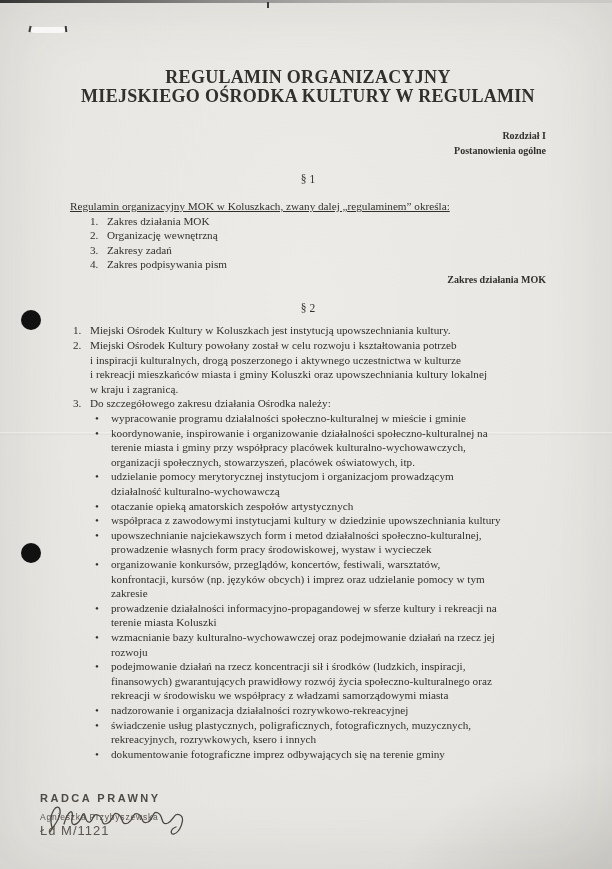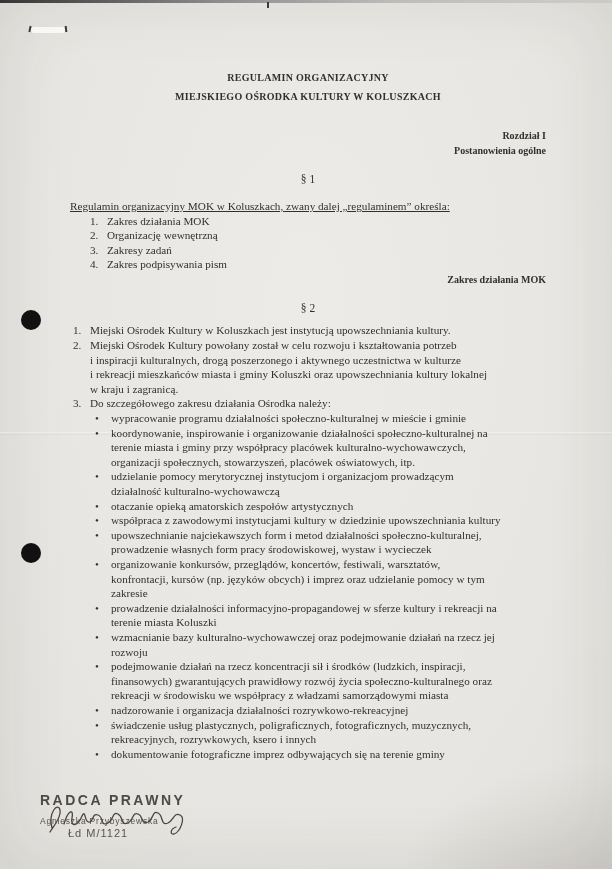--- a/index.html
+++ b/index.html
@@ -23,21 +23,21 @@
     background:linear-gradient(to bottom, rgba(255,255,255,0.45), rgba(90,85,75,0.08));}
   .corner-shade{position:absolute;right:-40px;bottom:-50px;width:260px;height:160px;
     background:radial-gradient(ellipse at 80% 90%, rgba(80,75,65,0.16), rgba(80,75,65,0) 70%);}
   .speck{position:absolute;background:#3a3a3a;}
   .speck.s1{left:29px;top:26px;width:2px;height:6px;transform:rotate(12deg);}
   .speck.s2{left:65px;top:26px;width:2px;height:6px;transform:rotate(-6deg);}
   .speck.s3{left:267px;top:2px;width:2px;height:6px;}
   .scratch{position:absolute;left:31px;top:27px;width:34px;height:6px;background:rgba(255,255,255,0.75);border-radius:3px;}
 
   .doc{position:absolute;inset:0;padding:68px 66px 0 70px;box-sizing:border-box;}
-  .title{font-size:10px;font-weight:bold;line-height:19px;text-align:center;letter-spacing:0.3px;}
+  .title{font-size:18px;font-weight:bold;line-height:19px;text-align:center;letter-spacing:0.3px;}
   .chap{margin-top:23px;text-align:right;font-weight:bold;font-size:10px;line-height:14.5px;}
   .sec-mark{margin-top:15px;text-align:center;font-size:11.5px;}
   .body-txt{font-size:11.2px;line-height:14.6px;}
   .intro{margin-top:14px;text-decoration:underline;}
   .ml{white-space:pre-line;}
 
   .olist{margin:0;}
   .olist .row{display:flex;}
   .olist .num{flex:none;text-align:left;}
   .olist.intro-list{margin-left:20px;}
@@ -46,44 +46,44 @@
   .olist.main-list .num{width:17px;}
   .olist .txt{flex:1;}
 
   .blist{margin-left:22px;}
   .blist .row{display:flex;}
   .blist .bul{flex:none;width:16px;}
   .blist .txt{flex:1;}
 
   .stamp{position:relative;margin-top:31px;margin-left:-30px;width:220px;
     font-family:"Liberation Sans","DejaVu Sans",sans-serif;color:#55514b;}
-  .stamp .role{font-size:14px;font-weight:bold;letter-spacing:2.5px;color:#4e4a44;}
+  .stamp .role{font-size:11px;font-weight:bold;letter-spacing:2.5px;color:#4e4a44;}
   .stamp .name{font-size:8.5px;letter-spacing:0.8px;margin-top:8px;color:#57534d;}
-  .stamp .regno{font-size:11px;letter-spacing:1px;margin-left:28px;margin-top:1px;color:#5a564f;}
+  .stamp .regno{font-size:13px;letter-spacing:1px;margin-top:1px;color:#5a564f;}
   .sig{position:absolute;left:2px;top:6px;}
 </style>
 </head>
 <body>
 
 <div class="page">
   <div class="top-edge"></div>
   <div class="speck s1"></div>
   <div class="scratch"></div>
   <div class="speck s2"></div>
   <div class="speck s3"></div>
   <div class="hole h1"></div>
   <div class="hole h2"></div>
   <div class="crease"></div>
   <div class="corner-shade"></div>
 
   <div class="doc">
 
     <div class="title">
       <div>REGULAMIN ORGANIZACYJNY</div>
-      <div>MIEJSKIEGO OŚRODKA KULTURY W KOLUSZKACH</div>
+      <div>MIEJSKIEGO OŚRODKA KULTURY W REGULAMIN</div>
     </div>
 
     <div class="chap">
       <div>Rozdział I</div>
       <div>Postanowienia ogólne</div>
     </div>
 
     <div class="sec-mark">§ 1</div>
 
     <div class="body-txt intro">Regulamin organizacyjny MOK w Koluszkach, zwany dalej „regulaminem” określa:</div>

